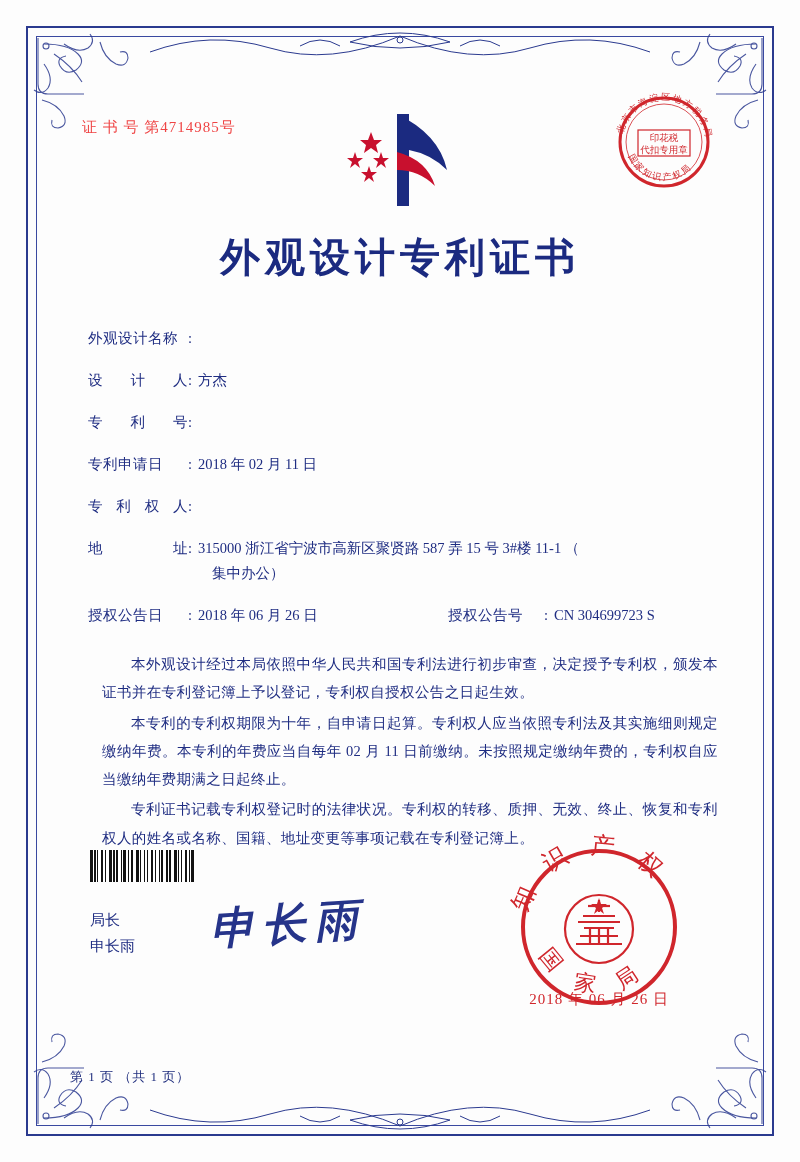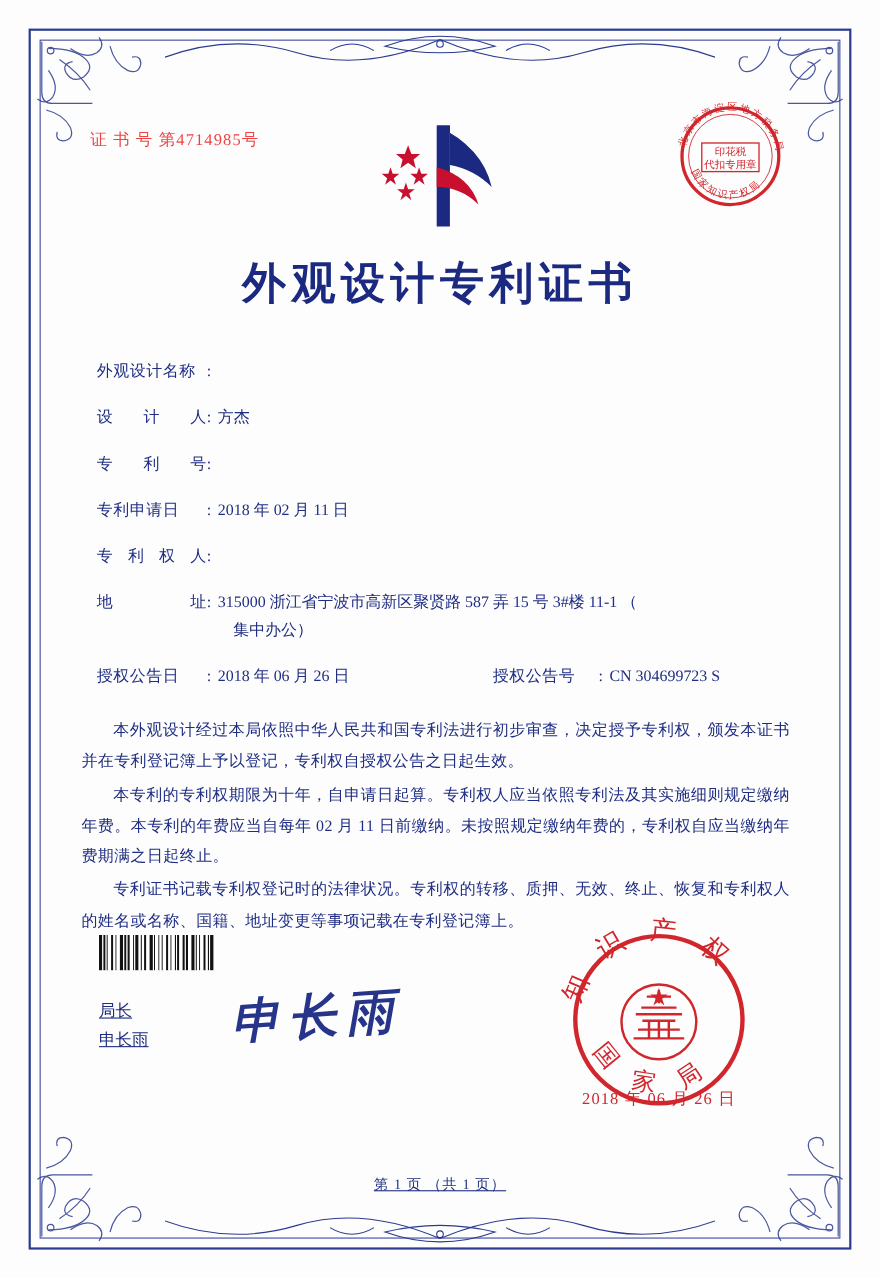--- a/index.html
+++ b/index.html
@@ -159,21 +159,21 @@
     padding-left: 14px;
   }
 
   .row-two { display: flex; align-items: flex-start; }
   .row-two .half-left { flex: 0 0 360px; display: flex; }
   .row-two .half-right { flex: 1 1 auto; display: flex; }
   .row-two .half-right .field-label { width: 96px; flex: 0 0 96px; }
 
   .paragraphs {
     position: absolute;
-    left: 4px;
+    left: 32px;
     right: 12px;
     top: 560px;
     font-size: 14.5px;
     line-height: 1.95;
     color: #1f2d82;
     text-align: justify;
   }
   .paragraphs p {
     margin: 0 0 2px 0;
     text-indent: 2em;
@@ -192,21 +192,20 @@
   }
   .barcode span { display: block; height: 100%; }
 
   .signature-block {
     position: absolute;
     left: 20px;
     top: 818px;
     font-size: 15px;
     line-height: 1.7;
     color: #1f2d82;
-    text-decoration: underline;
   }
   .hand-sign {
     position: absolute;
     left: 140px;
     top: 805px;
     font-size: 44px;
     color: #26348a;
     font-family: "DejaVu Serif", serif;
     letter-spacing: 8px;
     transform: rotate(-4deg);
@@ -232,25 +231,23 @@
     color: #d0262c;
     font-size: 15px;
     letter-spacing: 1px;
     font-family: "Liberation Serif", serif;
   }
 
   .footer {
     position: absolute;
     left: 0; right: 0;
     bottom: 6px;
-    text-align: center;
     font-size: 13px;
     color: #22307f;
     letter-spacing: 1px;
-    text-decoration: underline;
   }
 </style>
 </head>
 <body>
 
 <div class="page">
 
   <div class="border-outer"></div>
   <div class="border-inner"></div>
 

